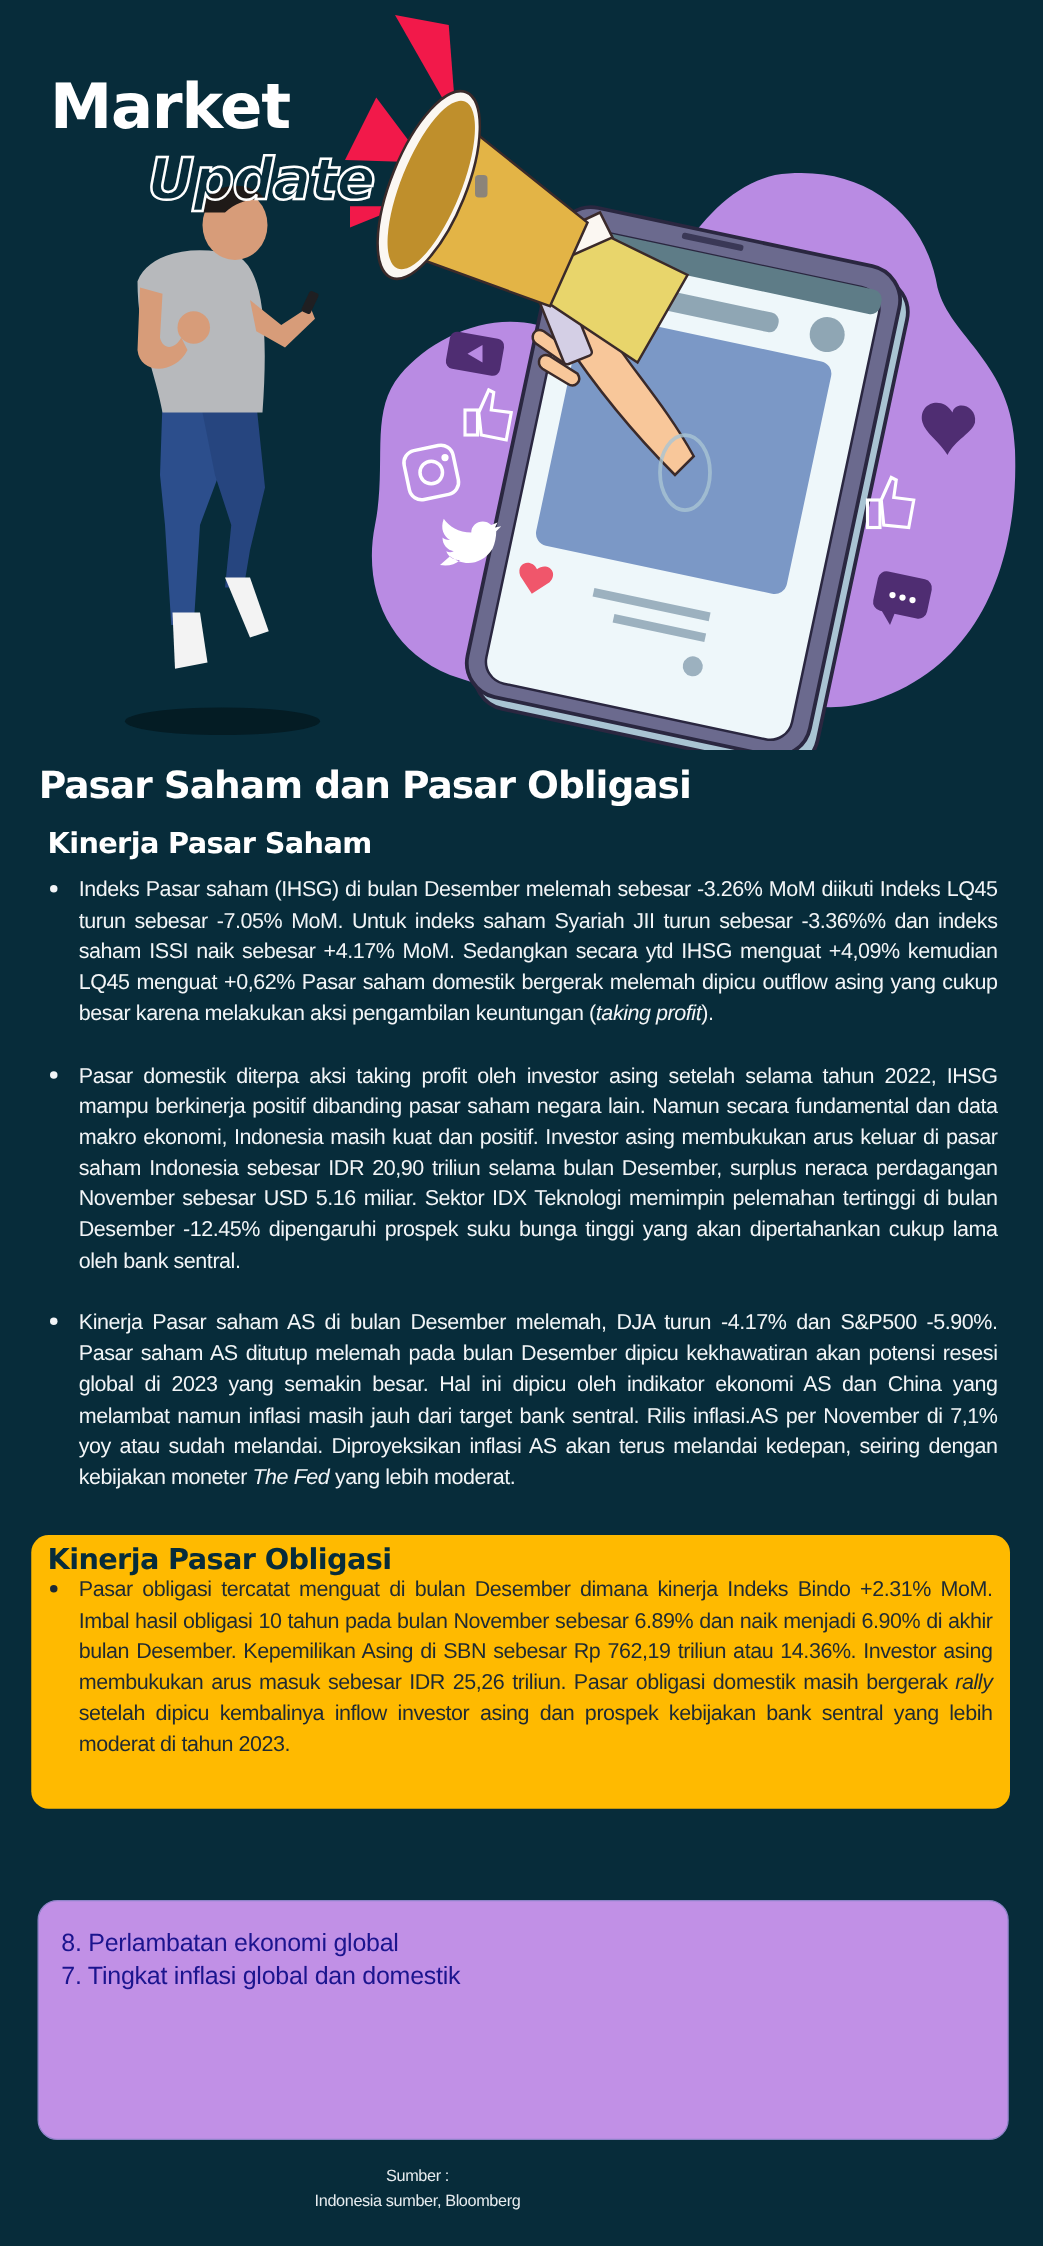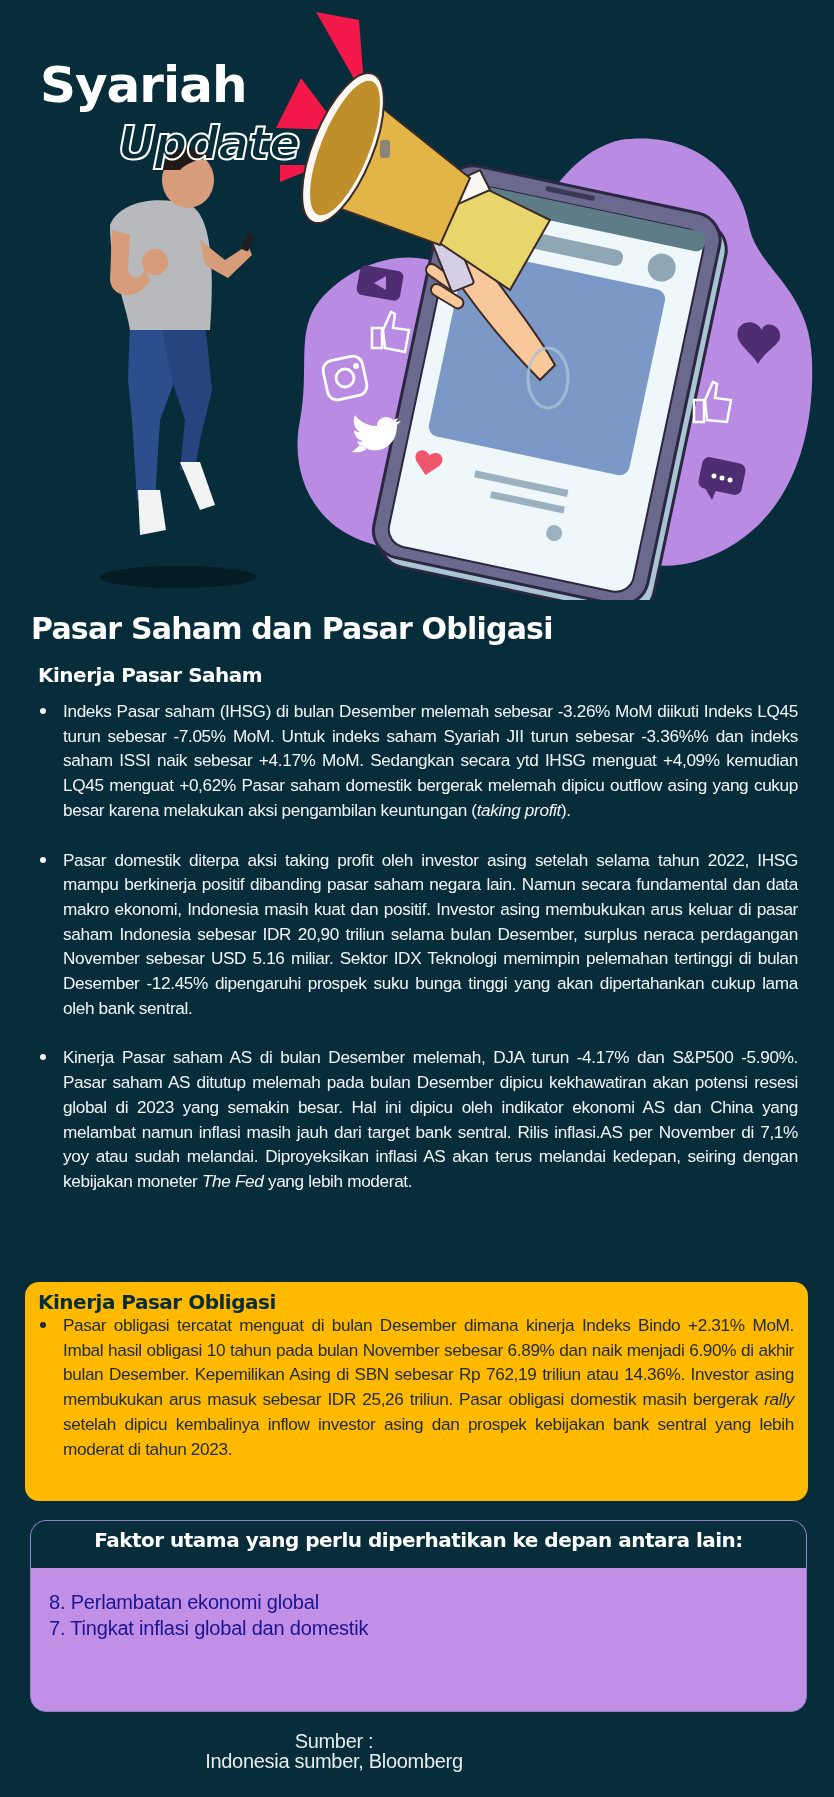--- a/index.html
+++ b/index.html
@@ -22,21 +22,21 @@
     }
 
     .section-title {
       position: absolute; left: 31px; top: 611px;
       font-family: "DejaVu Sans", sans-serif; font-weight: bold;
       font-size: 30px; letter-spacing: -0.8px; color: #ffffff;
     }
 
     .sub-title {
       font-family: "DejaVu Sans", sans-serif; font-weight: bold;
-      font-size: 20px; letter-spacing: -0.5px; line-height: 22px;
+      font-size: 23px; letter-spacing: -0.5px; line-height: 22px;
     }
 
     .stock-block { position: absolute; left: 38px; top: 664px; width: 760px; }
     .stock-block .sub-title { color: #ffffff; }
 
     ul.bullets { list-style: none; }
     ul.bullets li {
       position: relative; padding-left: 25px;
       font-family: "Liberation Sans", sans-serif;
       font-size: 17.2px; line-height: 24.7px; letter-spacing: -0.35px;
@@ -44,21 +44,21 @@
     }
     ul.bullets li::before {
       content: ""; position: absolute; left: 2px; top: 9px;
       width: 6px; height: 6px; border-radius: 50%; background: currentColor;
     }
     .stock-block li.b1 { margin-top: 13px; }
     .stock-block li.b2 { margin-top: 25px; }
     .stock-block li.b3 { margin-top: 25px; }
 
     .bond-box {
-      position: absolute; left: 25px; top: 1282px; width: 783px; height: 219px;
+      position: absolute; left: 25px; top: 1228px; width: 783px; height: 219px;
       background: #ffba00; border-radius: 14px; padding: 9px 14px 0 13px;
     }
     .bond-box .sub-title { color: #072c3a; }
     .bond-box ul.bullets li { color: #1e2a33; padding-left: 25px; }
 
     .factor-box {
       position: absolute; left: 30px; top: 1520px; width: 777px; height: 192px;
       border: 1px solid #8f83c9; border-radius: 16px; overflow: hidden; background: #c190e6;
     }
     .factor-head {
@@ -67,21 +67,21 @@
       font-size: 20px; letter-spacing: -0.5px; line-height: 38px; color: #ffffff;
     }
     .factor-list { list-style: none; padding: 21px 0 0 18px; }
     .factor-list li {
       font-family: "Liberation Sans", sans-serif; font-size: 20px;
       line-height: 26px; color: #1b148e; letter-spacing: -0.2px;
     }
 
     .source {
       position: absolute; left: 0; top: 1731px; width: 668px; text-align: center;
-      font-family: "Liberation Sans", sans-serif; font-size: 20px; line-height: 20px;
+      font-family: "Liberation Sans", sans-serif; font-size: 13px; line-height: 20px;
       color: #e7ecef; letter-spacing: -0.3px;
     }
     i { font-style: italic; }
   </style>
 </head>
 <body>
 
 <div class="hero">
   <svg width="834" height="600" viewBox="0 0 834 600">
 
@@ -170,21 +170,21 @@
       <path d="M 112 230 L 110 280 C 112 300, 140 300, 150 280 L 145 270 C 140 280, 130 280, 128 270 L 130 235 Z" fill="#d79c79"></path>
       <circle cx="155" cy="262" r="13" fill="#d79c79"></circle>
       <path d="M 200 240 L 225 260 L 248 245 L 252 255 L 228 278 L 205 265 Z" fill="#d79c79"></path>
       <rect x="244" y="233" width="8" height="18" rx="2" fill="#1f1f22" transform="rotate(25 248 242)"></rect>
 
       <ellipse cx="188" cy="180" rx="26" ry="28" fill="#d79c79"></ellipse>
       <path d="M 162 170 C 160 148, 200 140, 212 160 C 205 158, 190 160, 180 170 Z" fill="#1f1a18"></path>
     </g>
   </svg>
 
-  <div class="title-market">Syariah</div>
+  <div class="title-market">Market</div>
   <div class="title-update">Update</div>
 </div>
 
 <h1 class="section-title">Pasar Saham dan Pasar Obligasi</h1>
 
 <div class="stock-block">
   <div class="sub-title">Kinerja Pasar Saham</div>
   <ul class="bullets">
     <li class="b1"><span>Indeks Pasar saham (IHSG) di bulan Desember melemah sebesar -3.26% MoM diikuti Indeks LQ45 turun sebesar -7.05% MoM. Untuk indeks saham Syariah JII turun sebesar -3.36%% dan indeks saham ISSI naik sebesar +4.17% MoM. Sedangkan secara ytd IHSG menguat +4,09% kemudian LQ45 menguat +0,62% Pasar saham domestik bergerak melemah dipicu outflow asing yang cukup besar karena melakukan aksi pengambilan keuntungan (</span><i>taking profit</i><span>).</span></li>
     <li class="b2"><span>Pasar domestik diterpa aksi taking profit oleh investor asing setelah selama tahun 2022, IHSG mampu berkinerja positif dibanding pasar saham negara lain. Namun secara fundamental dan data makro ekonomi, Indonesia masih kuat dan positif. Investor asing membukukan arus keluar di pasar saham Indonesia sebesar IDR 20,90 triliun selama bulan Desember, surplus neraca perdagangan November sebesar USD 5.16 miliar. Sektor IDX Teknologi memimpin pelemahan tertinggi di bulan Desember -12.45% dipengaruhi prospek suku bunga tinggi yang akan dipertahankan cukup lama oleh bank sentral.</span></li>
@@ -193,21 +193,20 @@
 </div>
 
 <div class="bond-box">
   <div class="sub-title">Kinerja Pasar Obligasi</div>
   <ul class="bullets">
     <li><span>Pasar obligasi tercatat menguat di bulan Desember dimana kinerja Indeks Bindo +2.31% MoM. Imbal hasil obligasi 10 tahun pada bulan November sebesar 6.89% dan naik menjadi 6.90% di akhir bulan Desember. Kepemilikan Asing di SBN sebesar Rp 762,19 triliun atau 14.36%. Investor asing membukukan arus masuk sebesar IDR 25,26 triliun. Pasar obligasi domestik masih bergerak </span><i>rally</i><span> setelah dipicu kembalinya inflow investor asing dan prospek kebijakan bank sentral yang lebih moderat di tahun 2023.</span></li>
   </ul>
 </div>
 
 <div class="factor-box">
-  <div class="factor-head">Faktor utama yang perlu diperhatikan ke depan antara lain:</div>
   <ol class="factor-list">
     <li>8.  Perlambatan ekonomi global</li>
     <li>7. Tingkat inflasi global dan domestik</li>
   </ol>
 </div>
 
 <div class="source">
   <div>Sumber :</div>
   <div>Indonesia sumber, Bloomberg</div>
 </div>

